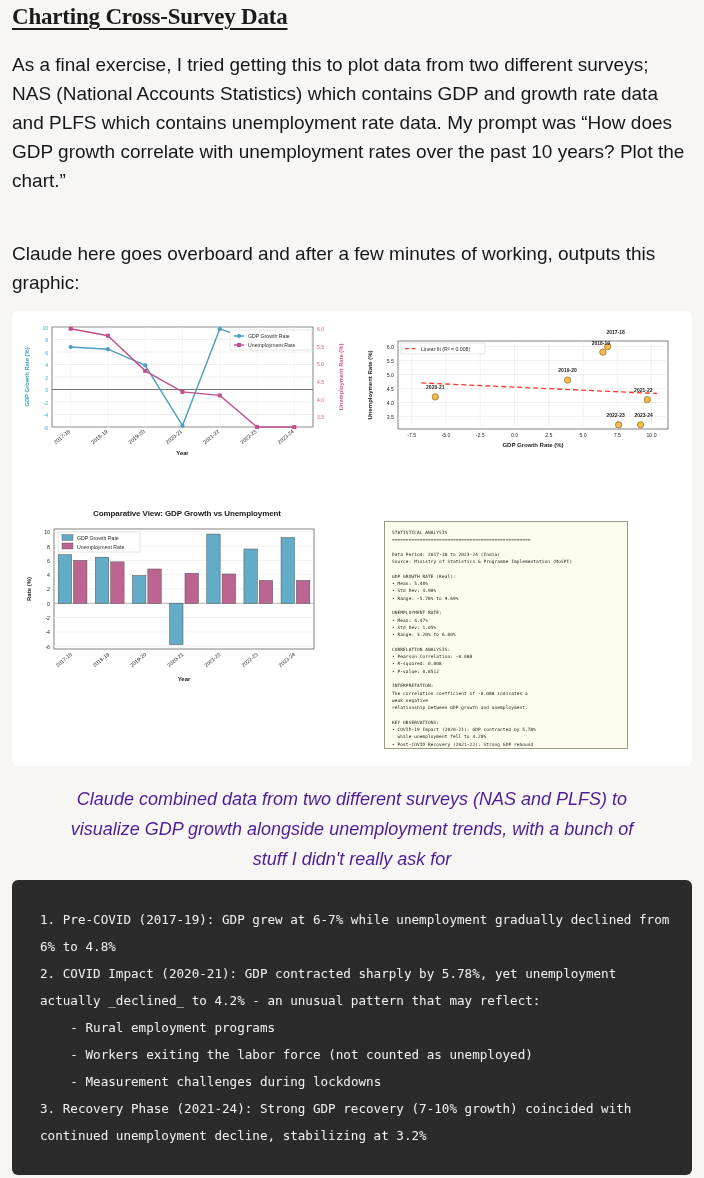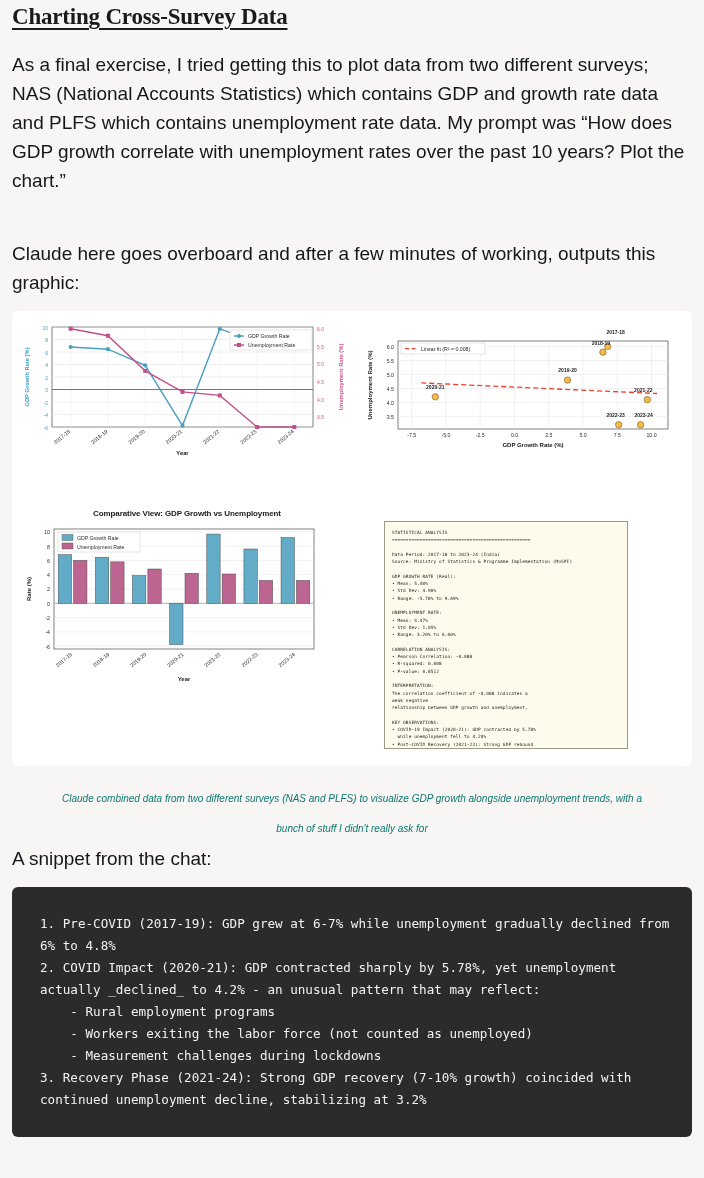--- a/index.html
+++ b/index.html
@@ -37,23 +37,23 @@
     background: #ffffff;
     border-radius: 6px;
     padding: 8px 6px 6px 6px;
     position: relative;
     height: 455px;
     overflow: hidden;
   }
   figcaption {
     font-family: "Liberation Sans", sans-serif;
     font-style: italic;
-    font-size: 10px;
+    font-size: 18px;
     line-height: 30px;
-    color: #0f766e;
+    color: #4c1d95;
     text-align: center;
     padding: 18px 48px 0 48px;
   }
 
   .grid2 {
     display: grid;
     grid-template-columns: 1fr 1fr;
     grid-template-rows: 180px 265px;
     width: 100%;
     height: 100%;
@@ -101,21 +101,21 @@
   .codeblock {
     background: #2b2b2b;
     border-radius: 6px;
     padding: 26px 22px 26px 28px;
     margin-top: 6px;
   }
   .codeblock pre {
     margin:0;
     font-family: "DejaVu Sans Mono", monospace;
     font-size: 12.6px;
-    line-height: 22px;
+    line-height: 27px;
     color: #f2f2f2;
     white-space: pre-wrap;
     word-break: break-word;
   }
 </style>
 </head>
 <body>
 
 <div class="page">
 
@@ -350,21 +350,20 @@
 • Recent Trend (2022-24): Sustained GDP growth of
   7-9% with unemployment stabilizing at 3.20%</pre>
           </div>
         </div>
 
       </div>
     </div>
     <figcaption>Claude combined data from two different surveys (NAS and PLFS) to visualize GDP growth alongside unemployment trends, with a bunch of stuff I didn't really ask for</figcaption>
   </figure>
 
-  <p class="body-text snippet-lead">A snippet from the chat:</p>
 
   <div class="codeblock">
     <pre>1. Pre-COVID (2017-19): GDP grew at 6-7% while unemployment gradually declined from 6% to 4.8%
 2. COVID Impact (2020-21): GDP contracted sharply by 5.78%, yet unemployment actually _declined_ to 4.2% - an unusual pattern that may reflect:
     - Rural employment programs
     - Workers exiting the labor force (not counted as unemployed)
     - Measurement challenges during lockdowns
 3. Recovery Phase (2021-24): Strong GDP recovery (7-10% growth) coincided with continued unemployment decline, stabilizing at 3.2%</pre>
   </div>
 

